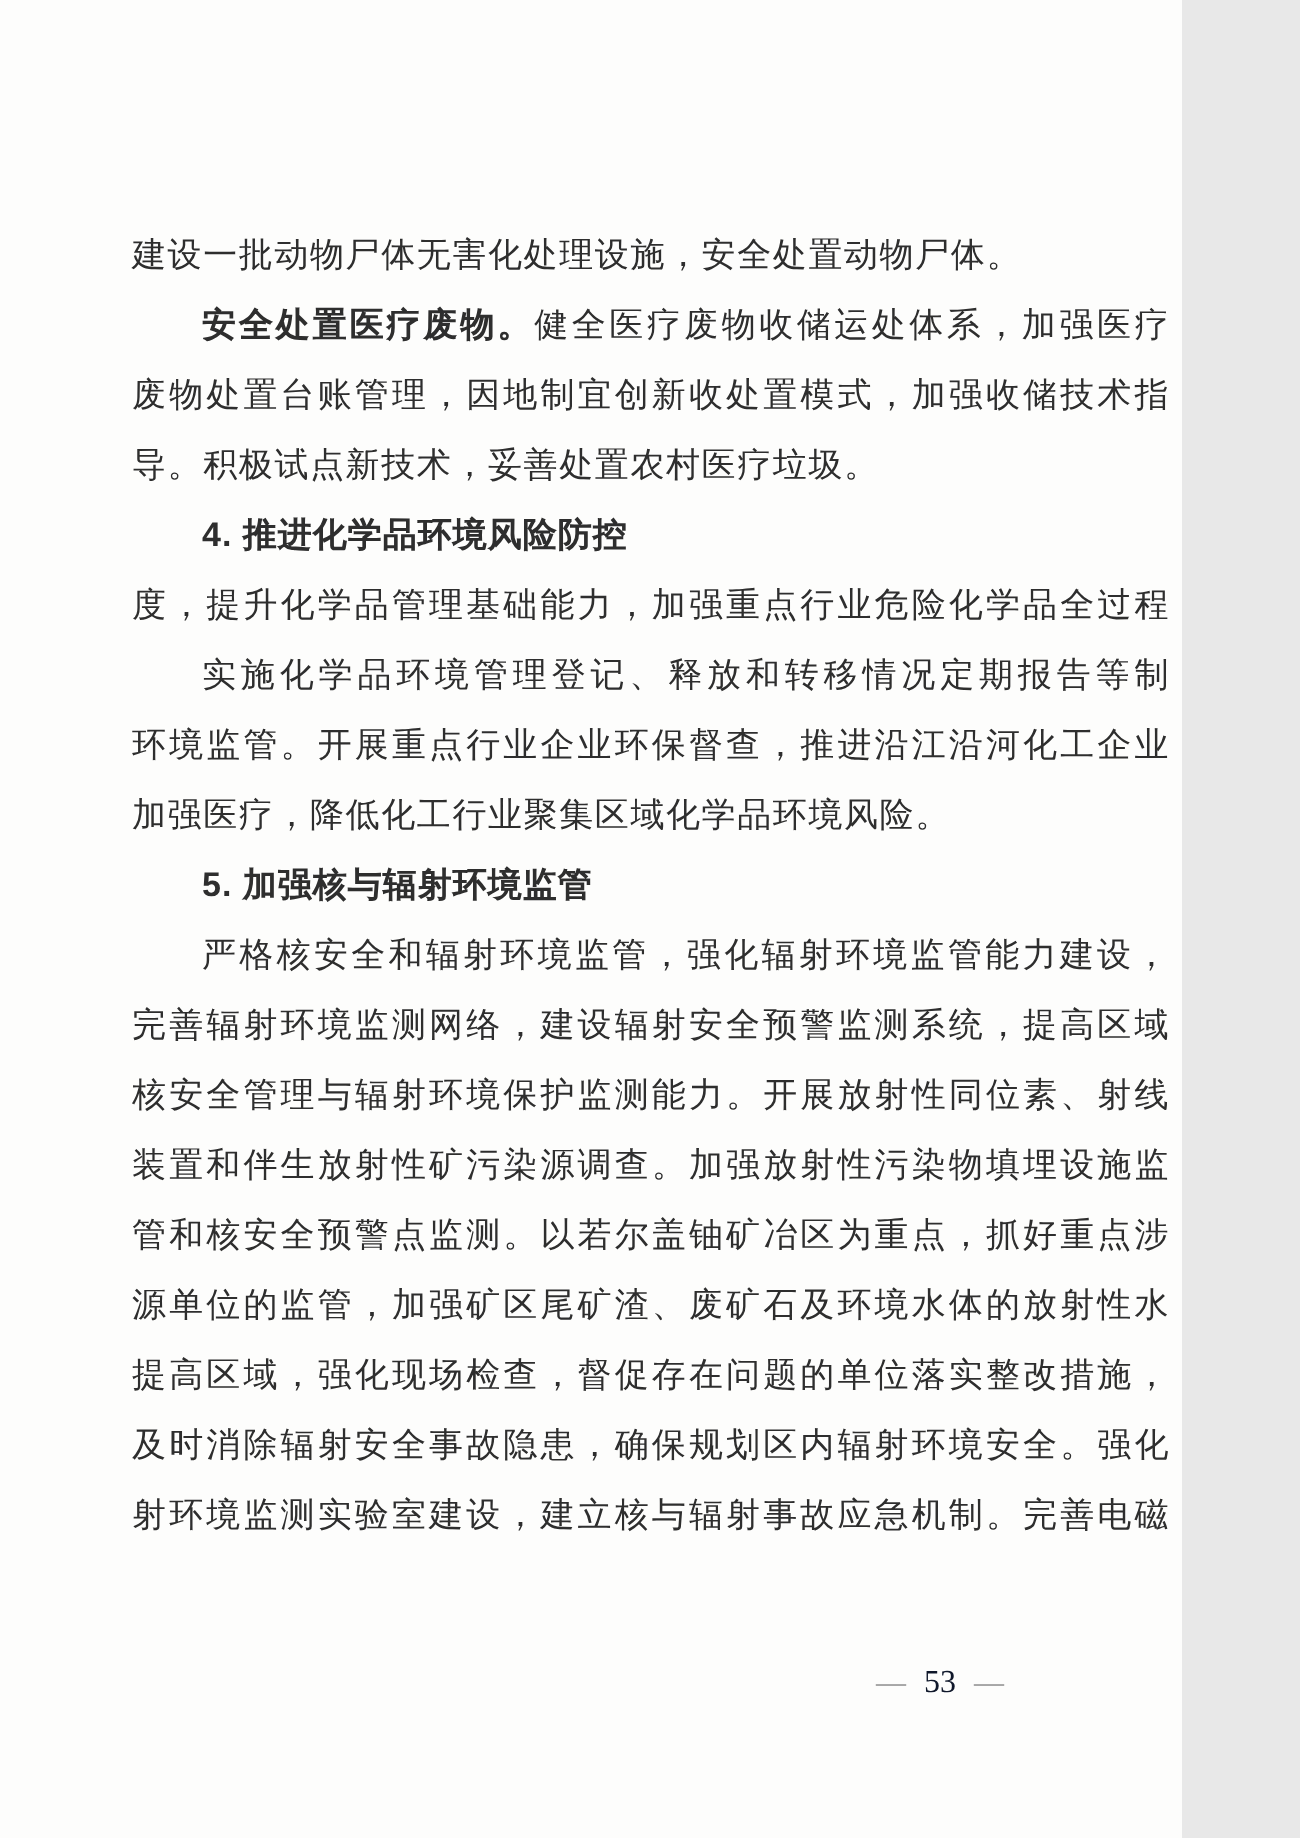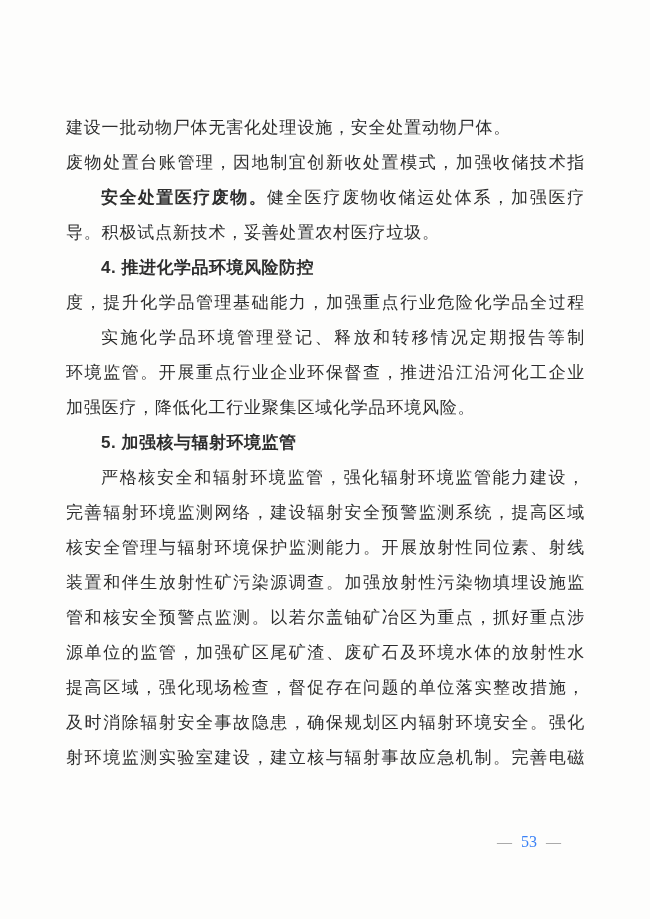--- a/index.html
+++ b/index.html
@@ -2,21 +2,21 @@
 <html><head>
 <meta charset="utf-8">
 <style>
   html, body {
     margin: 0;
     padding: 0;
     background: #e8e8e8;
   }
   .page {
     position: relative;
-    width: 650px;
+    width: 591px;
     height: 919px;
     margin: 0;
     background: #fdfdfc;
     overflow: hidden;
     font-family: "Liberation Serif", "DejaVu Serif", serif;
   }
   .doc-body {
     position: absolute;
     left: 66px;
     top: 110px;
@@ -54,32 +54,32 @@
     font-size: 16px;
     color: #2f2f2f;
     letter-spacing: 0;
     white-space: nowrap;
   }
   .page-footer .dash {
     color: #8f8f8f;
     font-size: 15px;
   }
   .page-footer .num {
-    color: #3b82f6;
+    color: #0f172a;
     margin: 0 9px;
   }
 </style>
 </head>
 <body>
 
 <div class="page">
   <div class="doc-body" id="doc-body">
       <div class="line"><span class="run">建设一批动物尸体无害化处理设施，安全处置动物尸体。</span></div>
+      <div class="line indent justify"><span class="run bold">安全处置医疗废物。</span><span class="run">健全医疗废物收储运处体系，加强医疗</span></div>
       <div class="line justify"><span class="run">废物处置台账管理，因地制宜创新收处置模式，加强收储技术指</span></div>
-      <div class="line indent justify"><span class="run bold">安全处置医疗废物。</span><span class="run">健全医疗废物收储运处体系，加强医疗</span></div>
       <div class="line"><span class="run">导。积极试点新技术，妥善处置农村医疗垃圾。</span></div>
       <div class="line indent heading"><span class="run bold">4. 推进化学品环境风险防控</span></div>
       <div class="line justify"><span class="run">度，提升化学品管理基础能力，加强重点行业危险化学品全过程</span></div>
       <div class="line indent justify"><span class="run">实施化学品环境管理登记、释放和转移情况定期报告等制</span></div>
       <div class="line justify"><span class="run">环境监管。开展重点行业企业环保督查，推进沿江沿河化工企业</span></div>
       <div class="line"><span class="run">加强医疗，降低化工行业聚集区域化学品环境风险。</span></div>
       <div class="line indent heading"><span class="run bold">5. 加强核与辐射环境监管</span></div>
       <div class="line indent justify"><span class="run">严格核安全和辐射环境监管，强化辐射环境监管能力建设，</span></div>
       <div class="line justify"><span class="run">完善辐射环境监测网络，建设辐射安全预警监测系统，提高区域</span></div>
       <div class="line justify"><span class="run">核安全管理与辐射环境保护监测能力。开展放射性同位素、射线</span></div>

